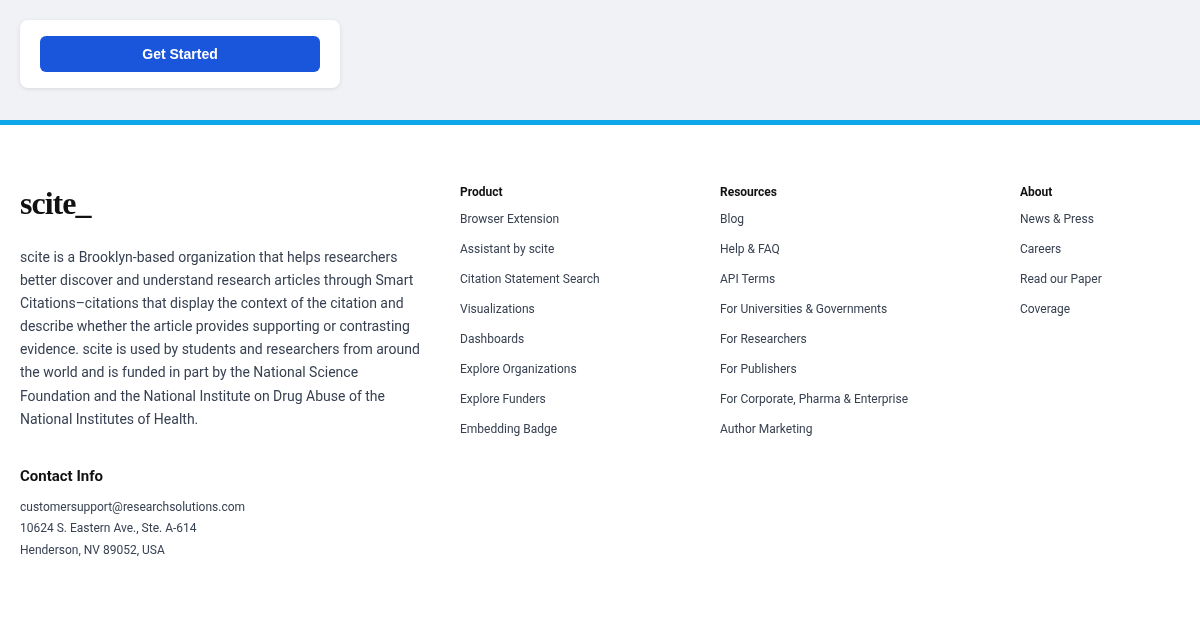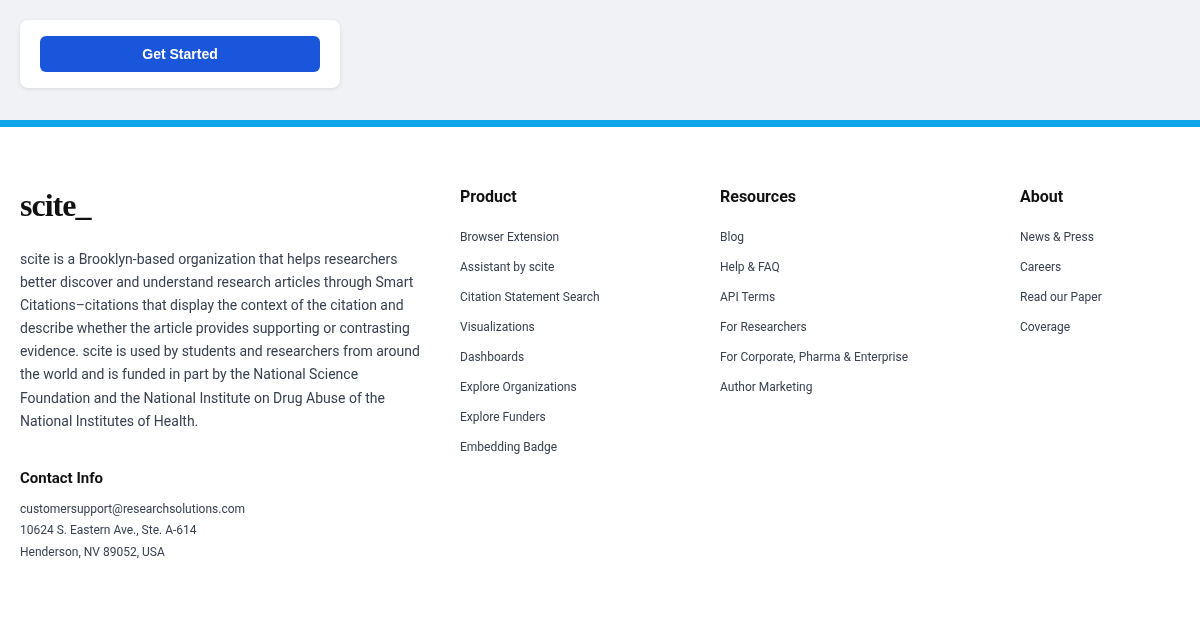--- a/index.html
+++ b/index.html
@@ -40,21 +40,21 @@
       padding: 10px 40px;
       font-size: 14px;
       font-weight: 600;
       cursor: pointer;
       width: 100%;
     }
 
     .footer {
       background: #fff;
       padding: 60px 20px 40px 20px;
-      border-top: 7px solid #0ea5e9;
+      border-top: 5px solid #0ea5e9;
     }
 
     .footer-inner {
       max-width: 1160px;
       margin: 0 auto;
       display: grid;
       grid-template-columns: 1fr 220px 260px 160px;
       gap: 40px;
       align-items: start;
     }
@@ -84,24 +84,24 @@
       margin-bottom: 12px;
     }
 
     .contact-info {
       font-size: 12px;
       color: #374151;
       line-height: 1.8;
     }
 
     .footer-col-title {
-      font-size: 16px;
+      font-size: 12px;
       font-weight: 700;
       color: #111;
-      margin-bottom: 20px;
+      margin-bottom: 9px;
     }
 
     .footer-links {
       list-style: none;
       display: flex;
       flex-direction: column;
       gap: 10px;
     }
 
     .footer-links li a {
@@ -147,21 +147,23 @@
           <li><a href="#">Embedding Badge</a></li>
         </ul>
     </div>
 
     <div class="resources-col">
       <div class="footer-col-title">Resources</div>
       <ul class="footer-links" id="resources-links">
           <li><a href="#">Blog</a></li>
           <li><a href="#">Help &amp; FAQ</a></li>
           <li><a href="#">API Terms</a></li>
+          <li><a href="#">For Universities &amp; Governments</a></li>
           <li><a href="#">For Researchers</a></li>
+          <li><a href="#">For Publishers</a></li>
           <li><a href="#">For Corporate, Pharma &amp; Enterprise</a></li>
           <li><a href="#">Author Marketing</a></li>
         </ul>
     </div>
 
     <div class="about-col">
       <div class="footer-col-title">About</div>
       <ul class="footer-links" id="about-links">
           <li><a href="#">News &amp; Press</a></li>
           <li><a href="#">Careers</a></li>

